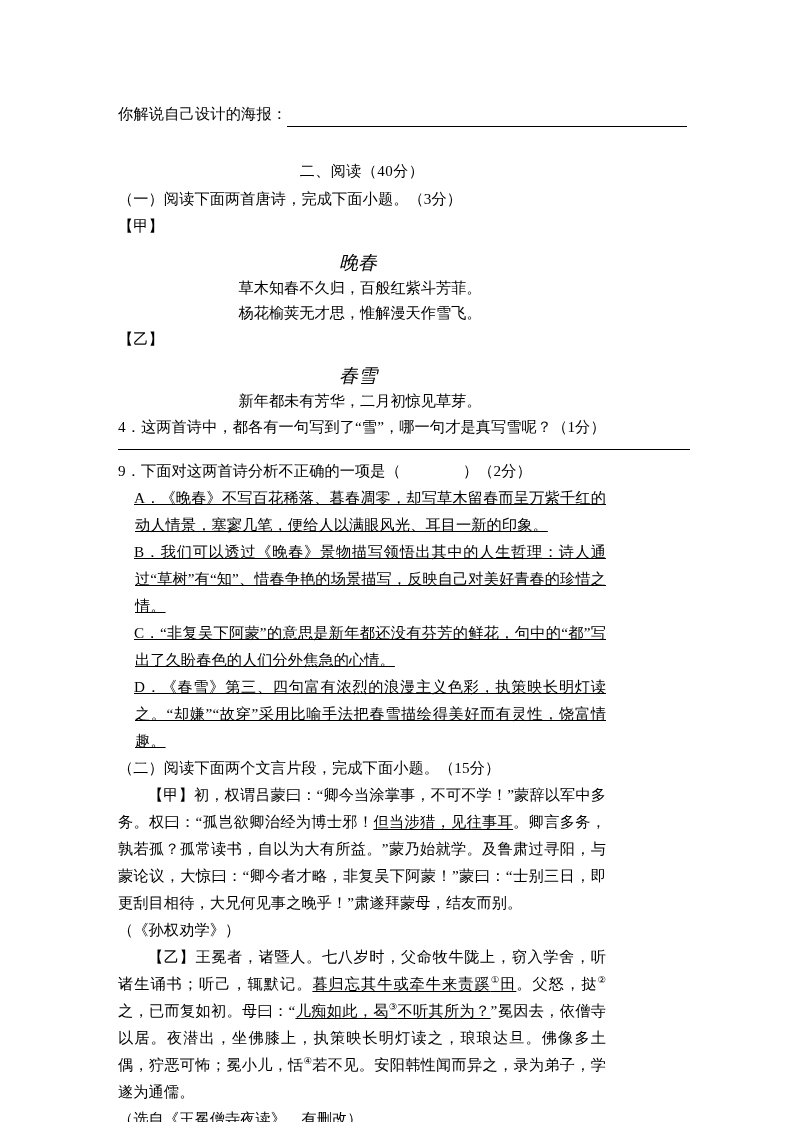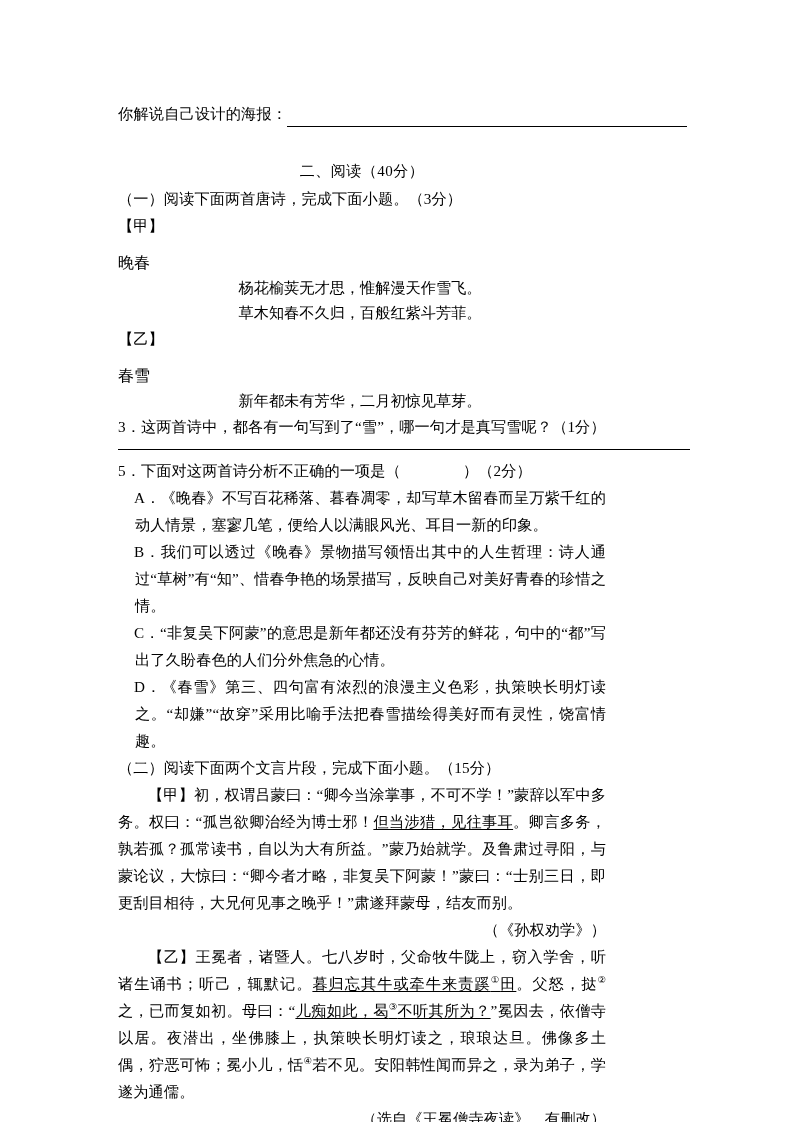--- a/index.html
+++ b/index.html
@@ -31,34 +31,37 @@
     font-size: 15.2px;
     line-height: 27px;
     letter-spacing: 0.1px;
     text-align: justify;
     text-justify: inter-ideograph;
   }
   .indent2 { text-indent: 30px; }
   .opt {
     padding-left: 17px;
     text-indent: -1px;
+    text-decoration: underline;
   }
-  .right { text-align: right; }
+  .right { text-align: left; }
   .spacer-sm { height: 11px; }
   .spacer-lg { height: 31px; }
   .heading {
     font-size: 15px;
     line-height: 27px;
     text-align: center;
     letter-spacing: 0.5px;
   }
   .poem-title {
-    font-size: 16px;
+    font-size: 19px;
     line-height: 25px;
+    text-align: center;
     padding-right: 8px;
+    font-style: italic;
   }
   .poem-line {
     font-size: 15.2px;
     line-height: 25px;
     text-align: center;
     padding-right: 4px;
   }
   .answer-line {
     display: inline-block;
     border-bottom: 1.3px solid #000;
@@ -98,36 +101,36 @@
 
   <div class="heading">二、阅读（40分）</div>
 
   <div class="para">（一）阅读下面两首唐诗，完成下面小题。（3分）</div>
 
   <div class="para">【甲】</div>
 
   <div class="spacer-sm"></div>
 
   <div class="poem-title">晚春</div>
+  <div class="poem-line">草木知春不久归，百般红紫斗芳菲。</div>
   <div class="poem-line">杨花榆荚无才思，惟解漫天作雪飞。</div>
-  <div class="poem-line">草木知春不久归，百般红紫斗芳菲。</div>
 
   <div class="para">【乙】</div>
 
   <div class="spacer-sm"></div>
 
   <div class="poem-title">春雪</div>
   <div class="poem-line">新年都未有芳华，二月初惊见草芽。</div>
 
-  <div class="para">3．这两首诗中，都各有一句写到了“雪”，哪一句才是真写雪呢？（1分）</div>
+  <div class="para">4．这两首诗中，都各有一句写到了“雪”，哪一句才是真写雪呢？（1分）</div>
 
   <hr class="rule">
 
   <div class="para">
-    <span>5．下面对这两首诗分析不正确的一项是（</span><span class="paren-gap"></span><span>）（2分）</span>
+    <span>9．下面对这两首诗分析不正确的一项是（</span><span class="paren-gap"></span><span>）（2分）</span>
   </div>
   <div class="para opt">A．《晚春》不写百花稀落、暮春凋零，却写草木留春而呈万紫千红的动人情景，塞寥几笔，便给人以满眼风光、耳目一新的印象。</div>
   <div class="para opt">B．我们可以透过《晚春》景物描写领悟出其中的人生哲理：诗人通过“草树”有“知”、惜春争艳的场景描写，反映自己对美好青春的珍惜之情。</div>
   <div class="para opt">C．“非复吴下阿蒙”的意思是新年都还没有芬芳的鲜花，句中的“都”写出了久盼春色的人们分外焦急的心情。</div>
   <div class="para opt">D．《春雪》第三、四句富有浓烈的浪漫主义色彩，执策映长明灯读之。“却嫌”“故穿”采用比喻手法把春雪描绘得美好而有灵性，饶富情趣。</div>
 
   <div class="para">（二）阅读下面两个文言片段，完成下面小题。（15分）</div>
 
   <div class="para indent2">
     <span>【甲】</span><span>初，权谓吕蒙曰：“卿今当涂掌事，不可不学！”蒙辞以军中多务。权曰：“孤岂欲卿治经为博士邪！</span><u class="ul">但当涉猎，见往事耳</u><span>。卿言多务，孰若孤？孤常读书，自以为大有所益。”蒙乃始就学。及鲁肃过寻阳，与蒙论议，大惊曰：“卿今者才略，非复吴下阿蒙！”蒙曰：“士别三日，即更刮目相待，大兄何见事之晚乎！”肃遂拜蒙母，结友而别。</span>

